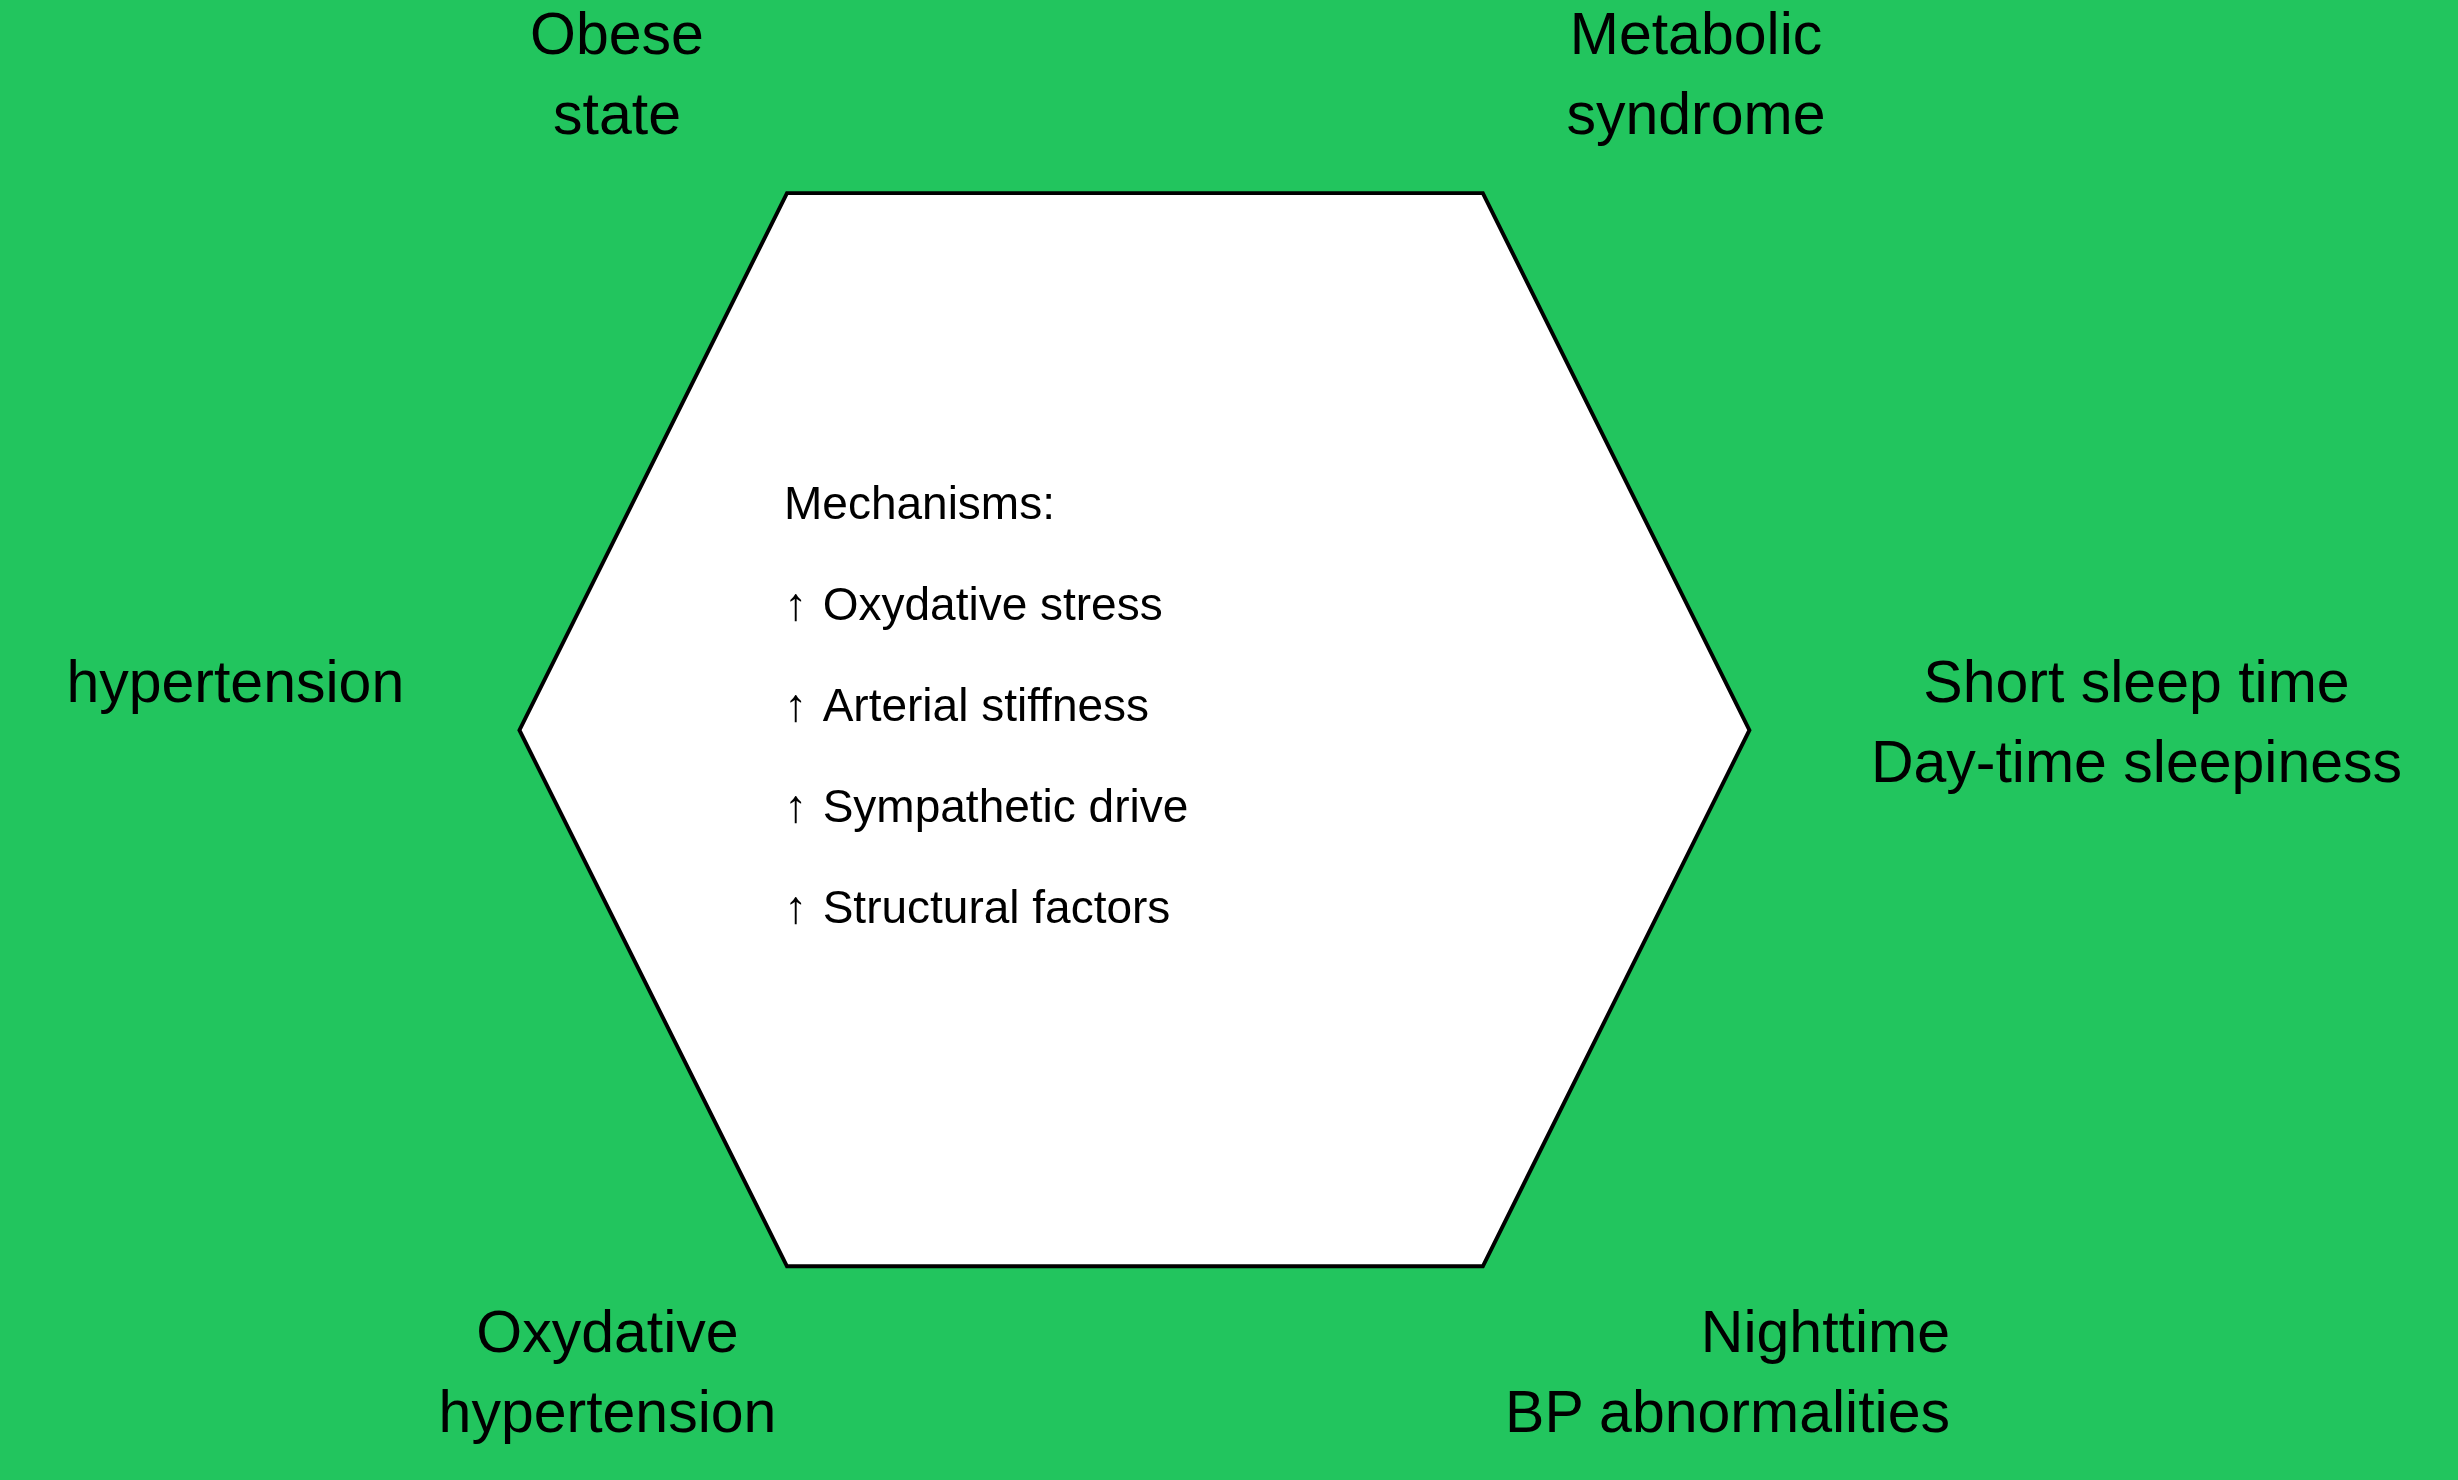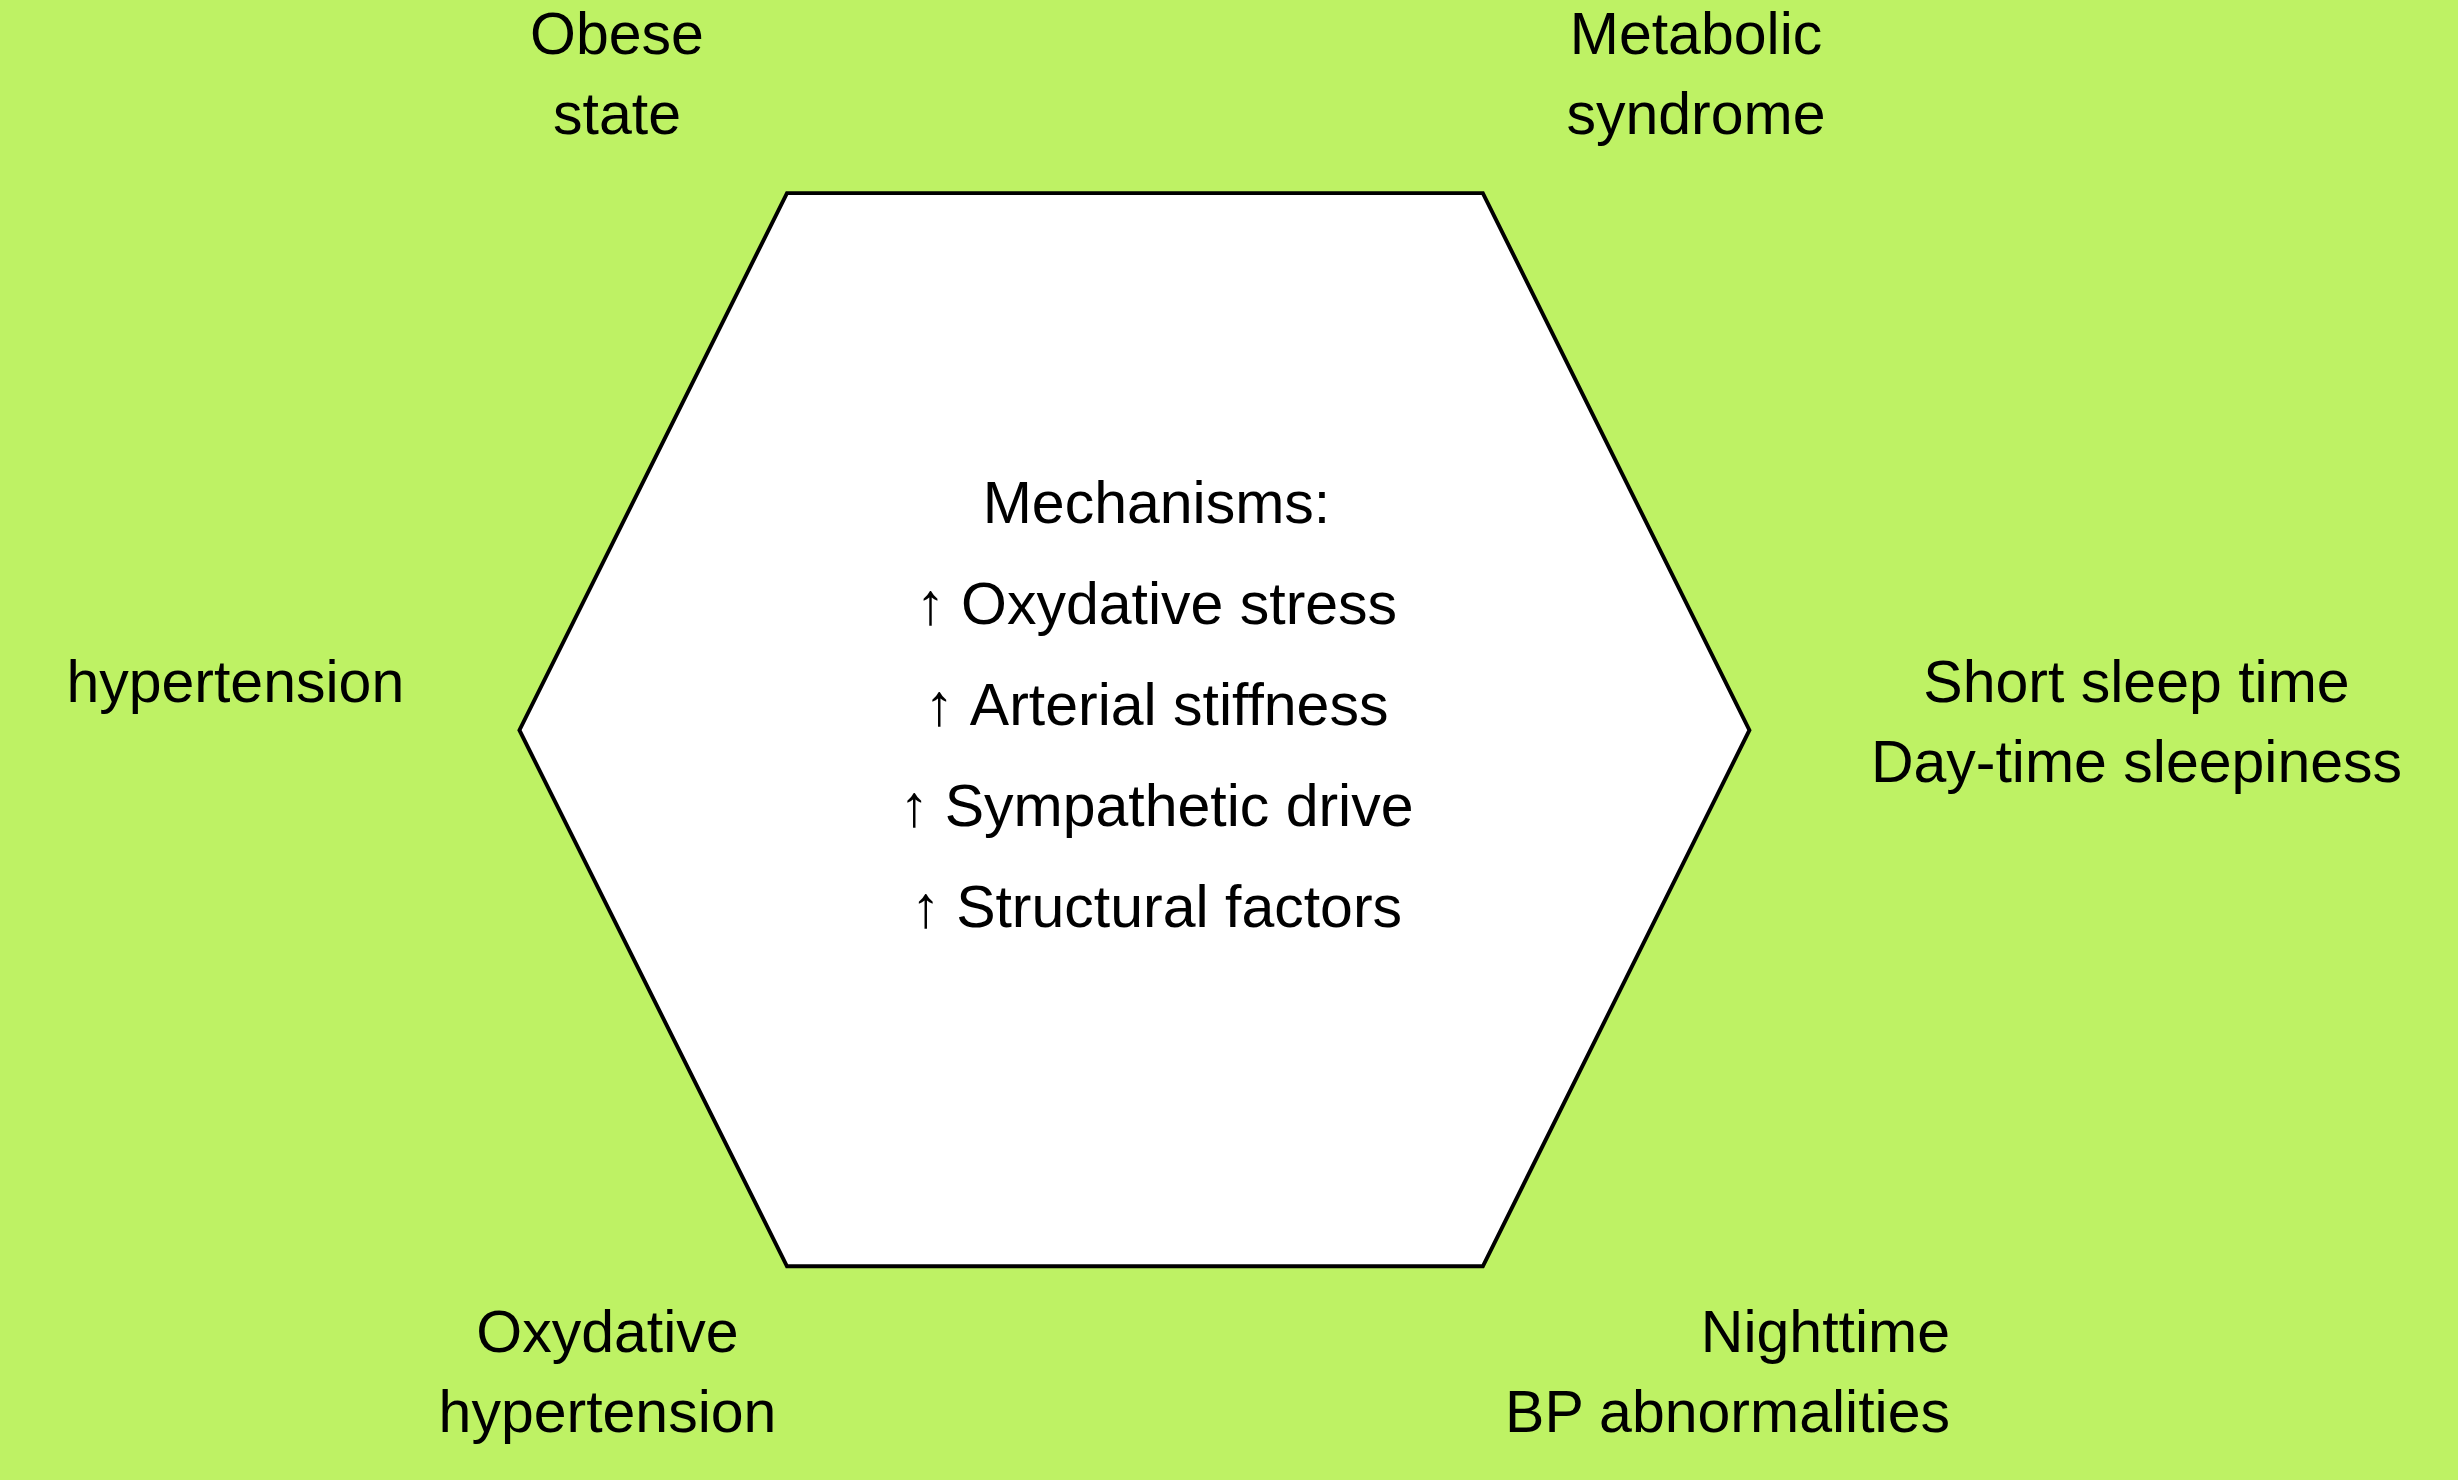--- a/index.html
+++ b/index.html
@@ -74,41 +74,40 @@
     top: 1292px;
     width: 588px;
     text-align: right;
   }
 
   #mechanisms-block {
     position: absolute;
     left: 784px;
     top: 453px;
     width: 745px;
-    font-size: 59px;
+    font-size: 46px;
     line-height: 101px;
     color: #000000;
     white-space: nowrap;
-    text-align: center;
   }
   #mechanisms-block .mech-heading {
     display: block;
   }
   #mechanisms-block .mech-item {
     display: block;
   }
   #mechanisms-block .mech-arrow {
     display: inline-block;
     margin-right: 15.7px;
   }
 </style>
 </head>
 <body>
 
-<div id="canvas" style="background: #bef264; color: rgb(0, 0, 0);">
+<div id="canvas" style="background: #22c55e; color: rgb(0, 0, 0);">
 
   <svg id="hex-svg" viewBox="0 0 2508 1510" xmlns="http://www.w3.org/2000/svg">
     <polygon id="hex-shape" points="803,197 1513,197 1785,745 1513,1292 803,1292 530,745" fill="#ffffff" stroke="#000000" stroke-width="4" stroke-linejoin="miter"></polygon>
   </svg>
 
   <div class="node-label" id="label-obese-state">
     <span class="line">Obese</span>
     <span class="line">state</span>
   </div>
 

